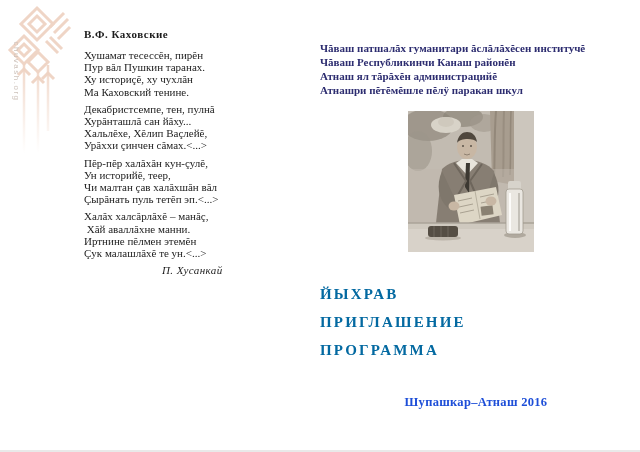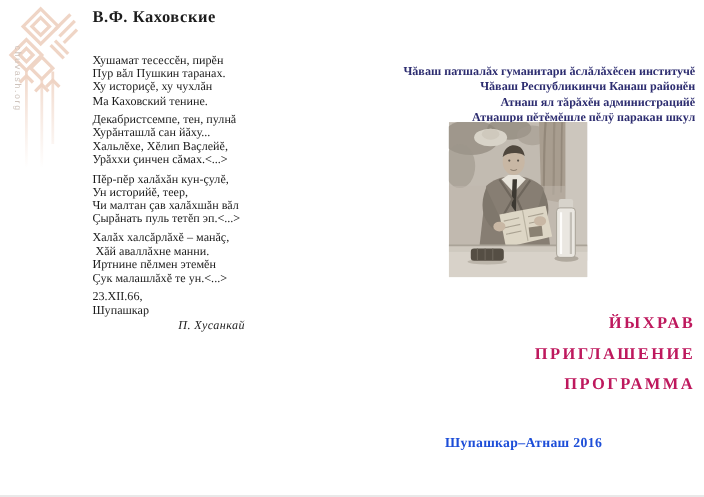--- a/index.html
+++ b/index.html
@@ -17,49 +17,49 @@
   .ornament{position:absolute;left:0;top:3px;}
   .wm-text{
     position:absolute;left:-30px;top:66px;width:90px;height:11px;
     text-align:center;
     transform:rotate(90deg);
     font-family:"Liberation Sans", sans-serif;
     font-size:8px;letter-spacing:1.5px;color:#ccc0b9;opacity:.95;
   }
   
   .lp-title{
-    position:absolute;left:84px;top:8px;
-    font-weight:bold;font-size:15px;letter-spacing:.5px;
+    position:absolute;left:84px;top:28px;
+    font-weight:bold;font-size:11px;letter-spacing:.5px;
   }
   .poem{
     position:absolute;left:84px;top:49px;width:238px;
     font-size:11px;line-height:12.2px;
   }
   .stanza{margin:0 0 5px 0;}
   .poem-line{white-space:pre;}
   .date-block{margin-top:0;}
   .signature{
     font-style:italic;margin:1.5px 0 0 78px;font-size:11px;letter-spacing:.4px;
   }
   .caption{
     position:absolute;left:33px;top:371px;width:259px;
     font-size:11px;line-height:12.4px;text-align:justify;
   }
   
   .rp-header{
-    position:absolute;left:320px;top:58px;width:312px;
-    text-align:right;color:#2d2d70;font-weight:bold;
+    position:absolute;left:320px;top:41px;width:312px;
+    text-align:left;color:#2d2d70;font-weight:bold;
     font-size:11px;line-height:14px;
   }
   .photo{
     position:absolute;left:408px;top:111px;width:126px;height:141px;
   }
   .rp-titles{
     position:absolute;left:320px;top:287px;width:312px;
-    text-align:right;color:#be185d;font-weight:bold;
+    text-align:left;color:#0369a1;font-weight:bold;
   }
   .rp-title-line{font-size:15px;line-height:14.5px;letter-spacing:2.2px;margin-bottom:13.5px;}
   .imprint{
     position:absolute;left:320px;top:395px;width:312px;
     text-align:center;color:#1d4ed8;font-weight:bold;
     font-size:12.5px;letter-spacing:.3px;
   }
 </style>
 </head>
 <body>
@@ -116,24 +116,20 @@
       <div class="poem-line">Ун историйĕ, теер,</div>
       <div class="poem-line">Чи малтан çав халăхшăн вăл</div>
       <div class="poem-line">Çырăнать пуль тетĕп эп.&lt;...&gt;</div>
     </div>
     <div class="stanza">
       <div class="poem-line">Халăх халсăрлăхĕ – манăç,</div>
       <div class="poem-line"> Хăй аваллăхне манни.</div>
       <div class="poem-line">Иртнине пĕлмен этемĕн</div>
       <div class="poem-line">Çук малашлăхĕ те ун.&lt;...&gt;</div>
     </div>
-    <div class="date-block">
-      <div class="poem-line">23.XII.66,</div>
-      <div class="poem-line">Шупашкар</div>
-    </div>
     <div class="signature">П. Хусанкай</div>
   </div>
 
 
   <div class="rp-header">
     <div>Чăваш патшалăх гуманитари ăслăлăхĕсен институчĕ</div>
     <div>Чăваш Республикинчи Канаш районĕн</div>
     <div>Атнаш ял тăрăхĕн администрацийĕ</div>
     <div>Атнашри пĕтĕмĕшле пĕлÿ паракан шкул</div>
   </div>

